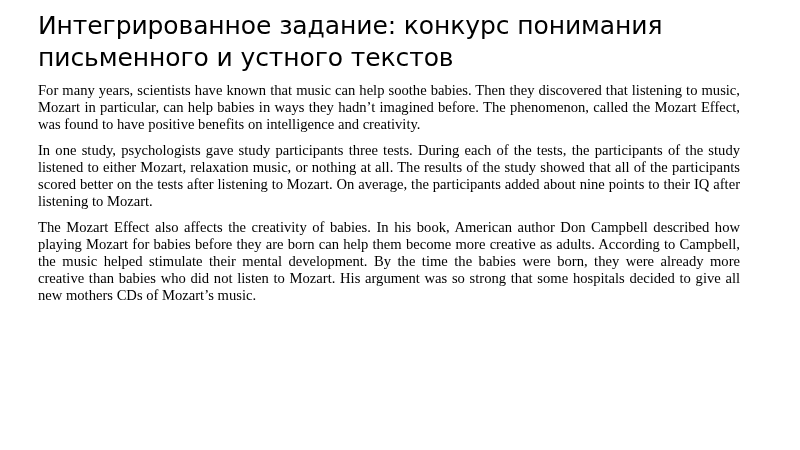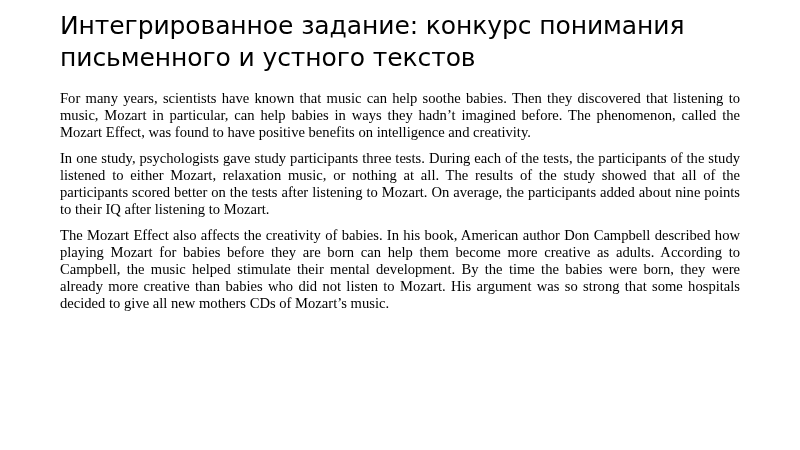--- a/index.html
+++ b/index.html
@@ -11,34 +11,34 @@
     height: 450px;
     background: #ffffff;
     font-family: "Liberation Serif", serif;
     overflow: hidden;
   }
   .slide {
     position: relative;
     width: 800px;
     height: 450px;
     box-sizing: border-box;
-    padding: 10px 60px 0 60px;
+    padding: 10px 60px 0 38px;
     border-radius: 22px;
   }
   .slide-title {
     font-family: "DejaVu Sans", sans-serif;
     font-size: 25px;
     line-height: 1.27;
     color: #000000;
     font-weight: 400;
     margin: 0 0 2px 0;
     letter-spacing: -0.1px;
   }
   .body-block {
-    margin-top: 16px;
+    margin-top: 8px;
   }
   .body-para {
     font-family: "Liberation Serif", serif;
     font-size: 14.6px;
     line-height: 1.165;
     color: #000000;
     text-align: justify;
     text-justify: inter-word;
     margin: 0 0 9px 0;
   }

